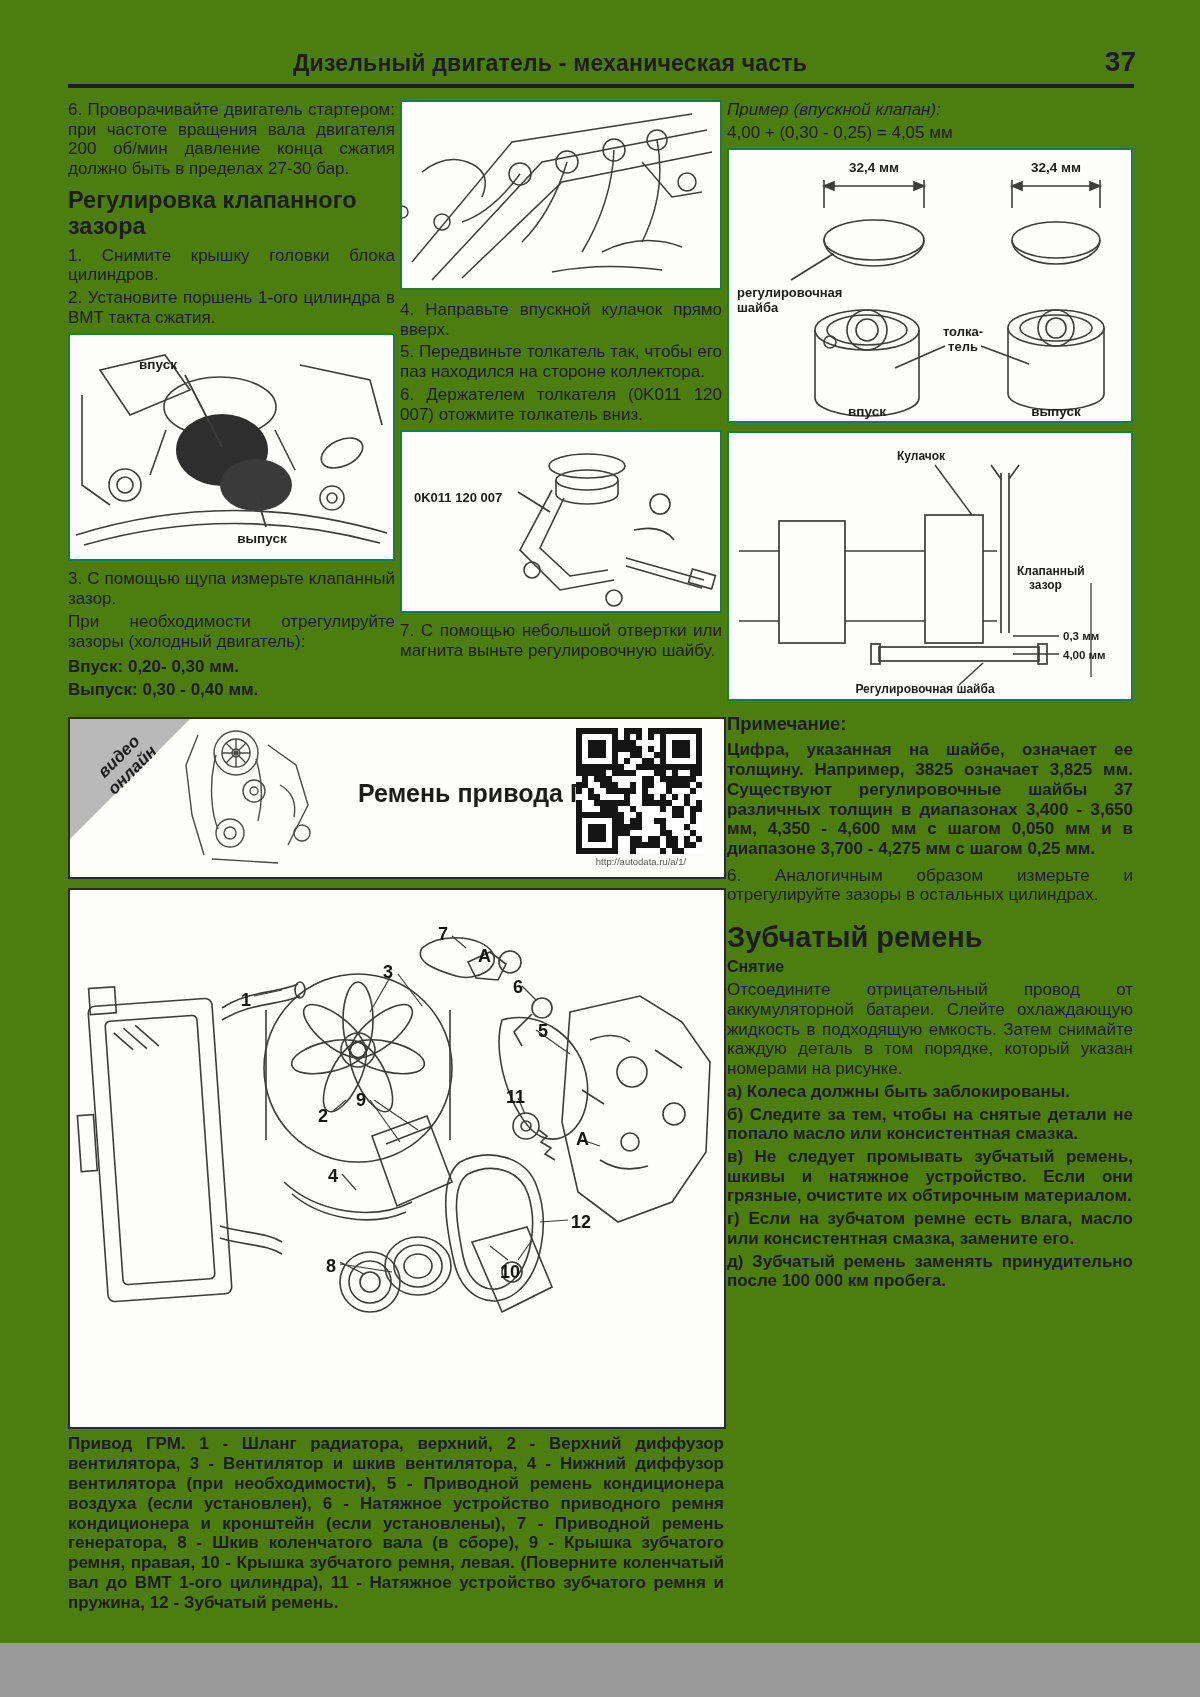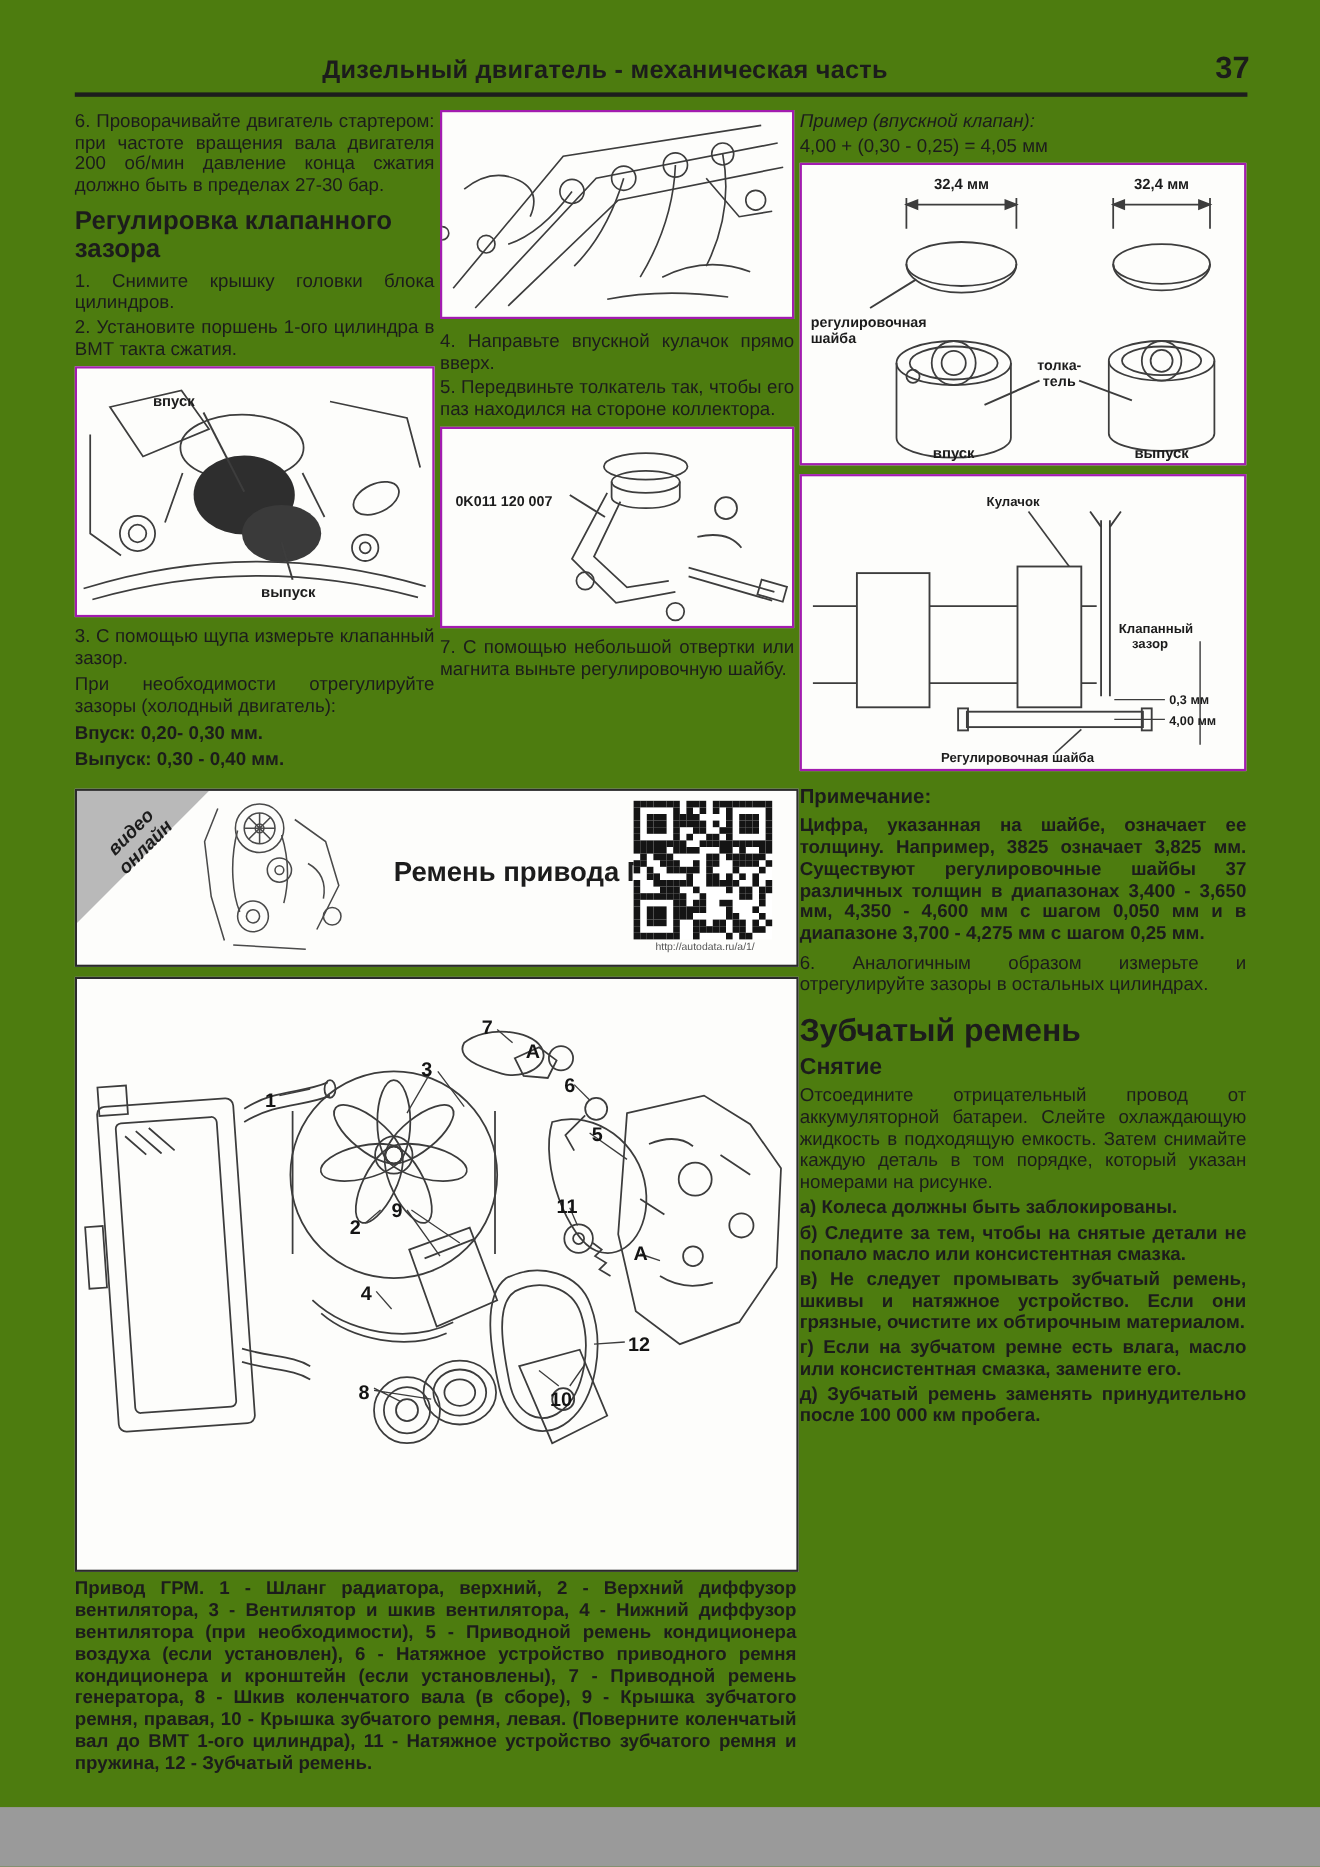--- a/index.html
+++ b/index.html
@@ -13,23 +13,23 @@
   
   .col{position:absolute;top:100px;}
   .col-left{left:68px;width:327px;}
   .col-mid{left:400px;width:322px;}
   .col-right{left:727px;width:406px;}
   p.body-text{margin:0 0 3px 0;font-size:17px;line-height:1.16;text-align:justify;}
   p.bold{font-weight:bold;}
   p.italic{font-style:italic;text-align:left;}
   .section-heading{margin:9px 0 6px 0;font-size:23.5px;line-height:1.1;font-weight:bold;}
   .big-heading{margin:16px 0 2px 0;font-size:29px;font-weight:bold;}
-  .sub-heading{margin:4px 0 4px 0;font-size:21px;font-weight:bold;}
+  .sub-heading{margin:4px 0 4px 0;font-size:16px;font-weight:bold;}
   .minor-heading{margin:12px 0 5px 0;font-size:18.5px;font-weight:bold;}
-  .figure-box{border:2px solid #a21caf;background:#fdfdfb;margin:6px 0 8px 0;}
+  .figure-box{border:2px solid #15803d;background:#fdfdfb;margin:6px 0 8px 0;}
   .figure-box svg{display:block;}
   svg text{font-family:"Liberation Sans",sans-serif;fill:#1c1c1c;}
   .fig-label{font-size:13px;font-weight:bold;}
   .fig-label-sm{font-size:12px;font-weight:bold;}
   .fig-dim{font-size:13.5px;font-weight:bold;}
   
   .video-banner{position:absolute;left:68px;top:717px;width:654px;height:158px;
         border:2px solid #2b2b2b;background:#fdfdfb;}
   .ribbon{position:absolute;left:0;top:0;width:120px;height:120px;background:#b9b9b9;
         clip-path:polygon(0 0,100% 0,0 100%);}
@@ -110,20 +110,21 @@
             <circle cx="285" cy="80" r="9"></circle>
             <circle cx="300,110" cy="110" r="6"></circle>
           <path d="M200,150 Q240,130 280,145 M150,170 Q200,160 260,168"></path>
           <path d="M240,60 L270,95 L300,90"></path>
         </g>
       </svg>
     </div>
 
     <p class="body-text" style="margin-top:10px">4. Направьте впускной кулачок прямо вверх.</p>
     <p class="body-text">5. Передвиньте толкатель так, чтобы его паз находился на стороне коллектора.</p>
+    <p class="body-text">6. Держателем толкателя (0K011 120 007) отожмите толкатель вниз.</p>
 
     <div class="figure-box">
       <svg width="318" height="179" viewBox="0 0 318 179">
         <g stroke="#3d3d3d" stroke-width="1.6" fill="none">
           <ellipse cx="185" cy="34" rx="38" ry="12"></ellipse>
           <ellipse cx="185" cy="48" rx="31" ry="10"></ellipse>
           <path d="M154,48 L154,62 M216,48 L216,62 M154,62 A31 10 0 0 0 216,62"></path>
           <path d="M150,58 L118,118 L158,158 L212,148"></path>
           <path d="M162,66 L138,116 L168,144 L206,138"></path>
           <circle cx="130" cy="138" r="8"></circle>

